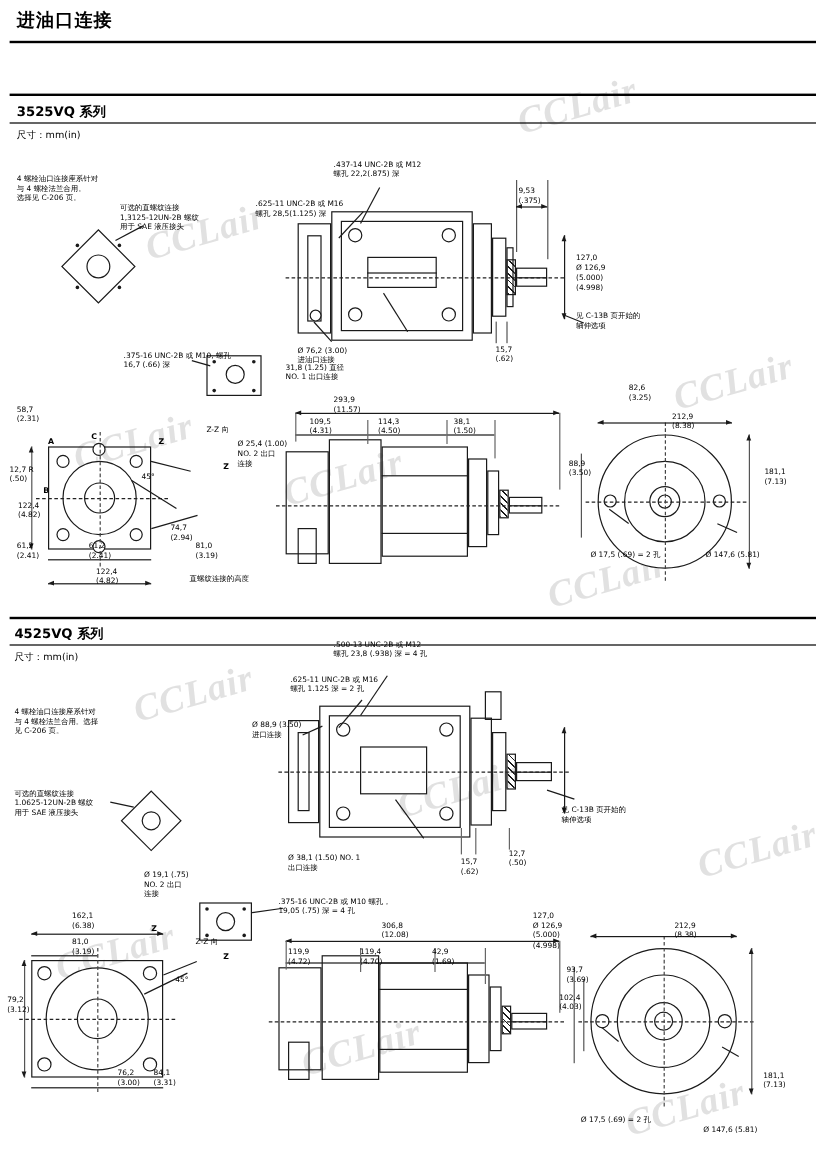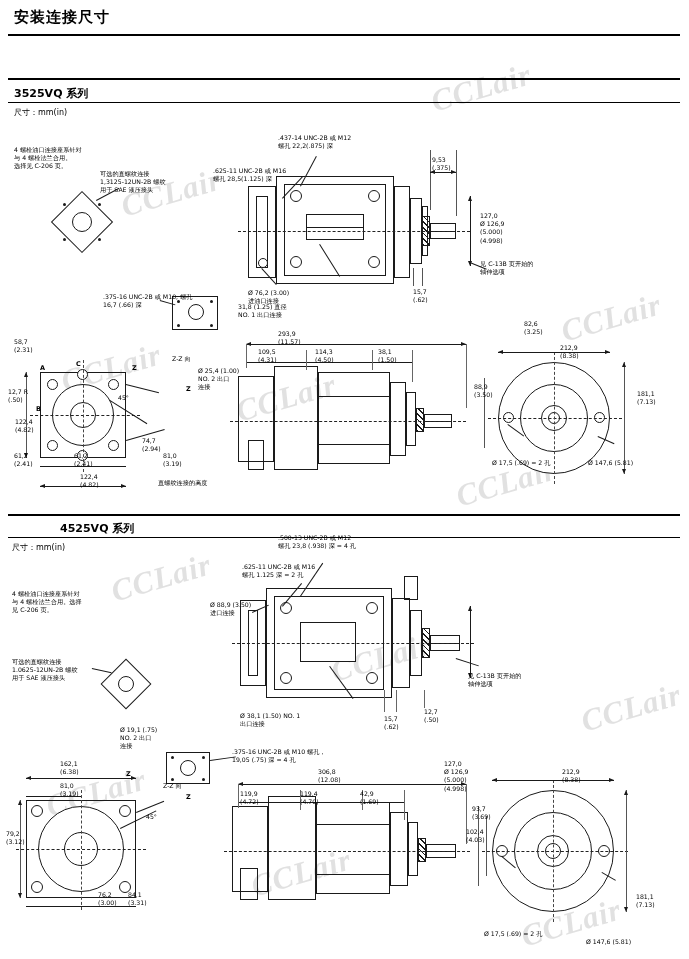--- a/index.html
+++ b/index.html
@@ -88,21 +88,21 @@
       <div class="wm" style="left: 235px; top: 380px;">CCLair</div>
       <div class="wm" style="left: 455px; top: 465px;">CCLair</div>
       <div class="wm" style="left: 110px; top: 560px;">CCLair</div>
       <div class="wm" style="left: 330px; top: 640px;">CCLair</div>
       <div class="wm" style="left: 580px; top: 690px;">CCLair</div>
       <div class="wm" style="left: 45px; top: 775px;">CCLair</div>
       <div class="wm" style="left: 250px; top: 855px;">CCLair</div>
       <div class="wm" style="left: 520px; top: 905px;">CCLair</div>
     </div>
 
-  <div class="doc-title">安装连接尺寸</div>
+  <div class="doc-title">进油口连接</div>
   <div class="title-rule"></div>
 
   <div class="sec-rule thick" style="left:8px;top:78px;width:672px;"></div>
   <div class="sec-title" style="left:14px;top:86px;">3525VQ 系列</div>
   <div class="sec-rule" style="left:8px;top:102px;width:672px;"></div>
   <div class="sec-units" style="left:14px;top:107px;">尺寸：mm(in)</div>
 
   <div>
     <div class="box" style="left:60px;top:200px;width:44px;height:44px;transform:rotate(45deg);"></div>
     <div class="circ" style="left:72px;top:212px;width:20px;height:20px;"></div>
@@ -246,21 +246,21 @@
     <div class="lead" style="left:508px;top:424px;width:20px;transform:rotate(36deg);"></div>
     <div class="lead" style="left:598px;top:436px;width:18px;transform:rotate(24deg);"></div>
   </div>
 
   <div id="zlabels-1">
       <div class="zlabel" style="left: 132px; top: 364px;">Z</div>
       <div class="zlabel" style="left: 186px; top: 385px;">Z</div>
     </div>
 
   <div class="sec-rule thick" style="left:8px;top:514px;width:672px;"></div>
-  <div class="sec-title" style="left:12px;top:521px;margin-left:48px;">4525VQ 系列</div>
+  <div class="sec-title" style="left:12px;top:521px;">4525VQ 系列</div>
   <div class="sec-rule" style="left:8px;top:537px;width:672px;"></div>
   <div class="sec-units" style="left:12px;top:542px;">尺寸：mm(in)</div>
 
   <div>
     <div class="box" style="left:240px;top:600px;width:26px;height:86px;"></div>
     <div class="box" style="left:248px;top:610px;width:10px;height:66px;"></div>
     <div class="box" style="left:266px;top:588px;width:126px;height:110px;"></div>
     <div class="box" style="left:274px;top:596px;width:110px;height:94px;"></div>
     <div class="box f" style="left:300px;top:622px;width:56px;height:40px;"></div>
     <div class="circ" style="left:280px;top:602px;width:12px;height:12px;"></div>

